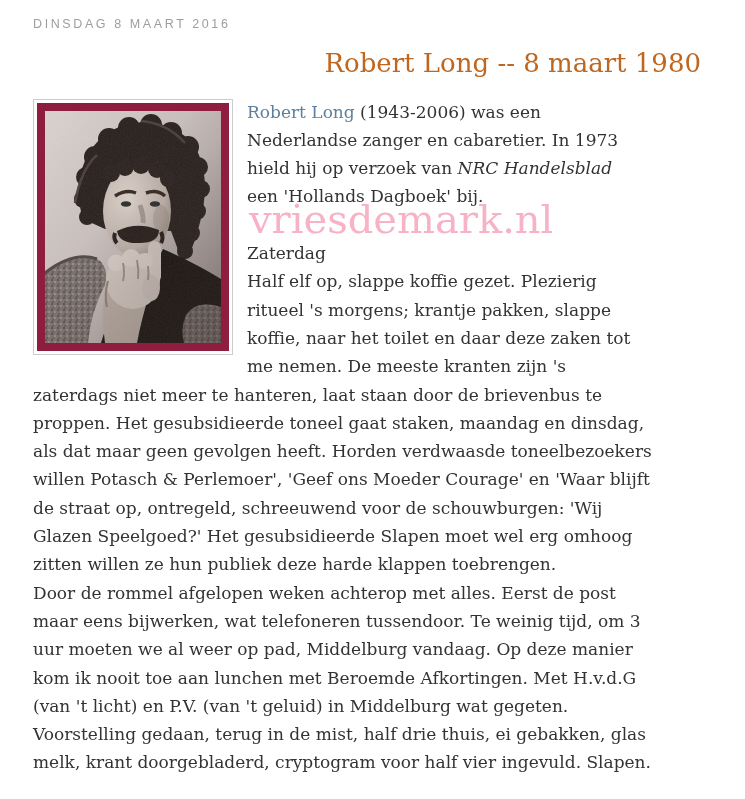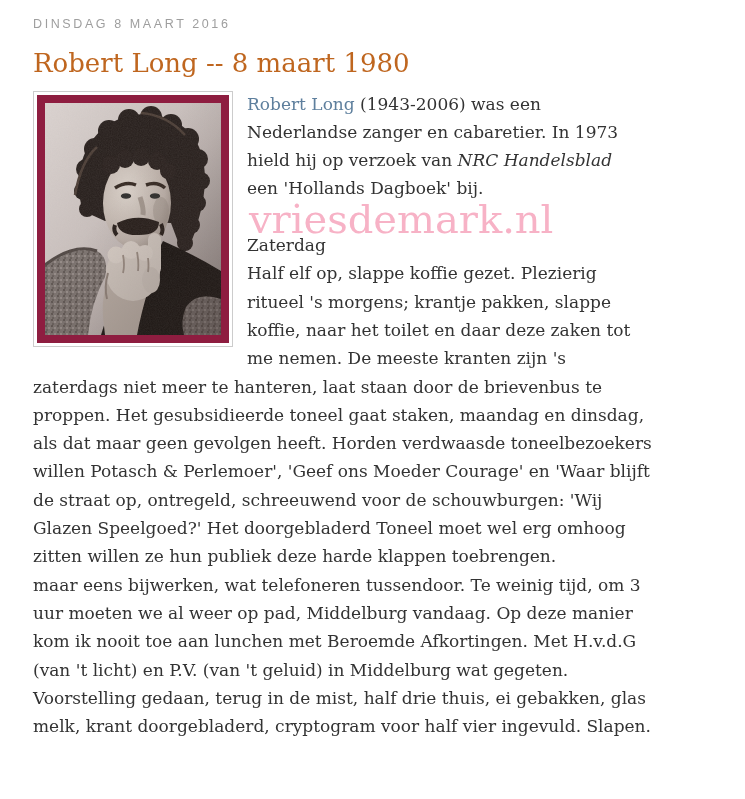--- a/index.html
+++ b/index.html
@@ -20,23 +20,24 @@
     margin:0 0 2px 0;
   }
   .post-title{
     font-family:"DejaVu Serif", serif;
     font-weight:normal;
     font-size:26px;
     color:#bf661f;
     margin:18px 0 0 0;
     line-height:1.1;
     cursor:pointer;
+    text-align:right;
   }
   .post-body{
-    margin-top:12px;
+    margin-top:20px;
     width:682px;
     font-size:17px;
     line-height:28.3px;
     color:#333333;
   }
   .photo-frame{
     float:left;
     width:192px;height:248px;
     padding:3px;
     border:1px solid #cccccc;
@@ -189,22 +190,23 @@
     <div class="tl">Zaterdag</div>
     <div class="tl">Half elf op, slappe koffie gezet. Plezierig</div>
     <div class="tl">ritueel 's morgens; krantje pakken, slappe</div>
     <div class="tl">koffie, naar het toilet en daar deze zaken tot</div>
     <div class="tl">me nemen. De meeste kranten zijn 's</div>
     <div class="tl">zaterdags niet meer te hanteren, laat staan door de brievenbus te</div>
     <div class="tl">proppen. Het gesubsidieerde toneel gaat staken, maandag en dinsdag,</div>
     <div class="tl">als dat maar geen gevolgen heeft. Horden verdwaasde toneelbezoekers</div>
     <div class="tl">willen Potasch &amp; Perlemoer', 'Geef ons Moeder Courage' en 'Waar blijft</div>
     <div class="tl">de straat op, ontregeld, schreeuwend voor de schouwburgen: 'Wij</div>
-    <div class="tl">Glazen Speelgoed?' Het doorgebladerd Toneel moet wel erg omhoog</div>
+    <div class="tl">Glazen Speelgoed?' Het gesubsidieerde Slapen moet wel erg omhoog</div>
     <div class="tl">zitten willen ze hun publiek deze harde klappen toebrengen.</div>
+    <div class="tl">Door de rommel afgelopen weken achterop met alles. Eerst de post</div>
     <div class="tl">maar eens bijwerken, wat telefoneren tussendoor. Te weinig tijd, om 3</div>
     <div class="tl">uur moeten we al weer op pad, Middelburg vandaag. Op deze manier</div>
     <div class="tl">kom ik nooit toe aan lunchen met Beroemde Afkortingen. Met H.v.d.G</div>
     <div class="tl">(van 't licht) en P.V. (van 't geluid) in Middelburg wat gegeten.</div>
     <div class="tl">Voorstelling gedaan, terug in de mist, half drie thuis, ei gebakken, glas</div>
     <div class="tl">melk, krant doorgebladerd, cryptogram voor half vier ingevuld. Slapen.</div>
   </div>
 
   <div class="watermark">vriesdemark.nl</div>
 

